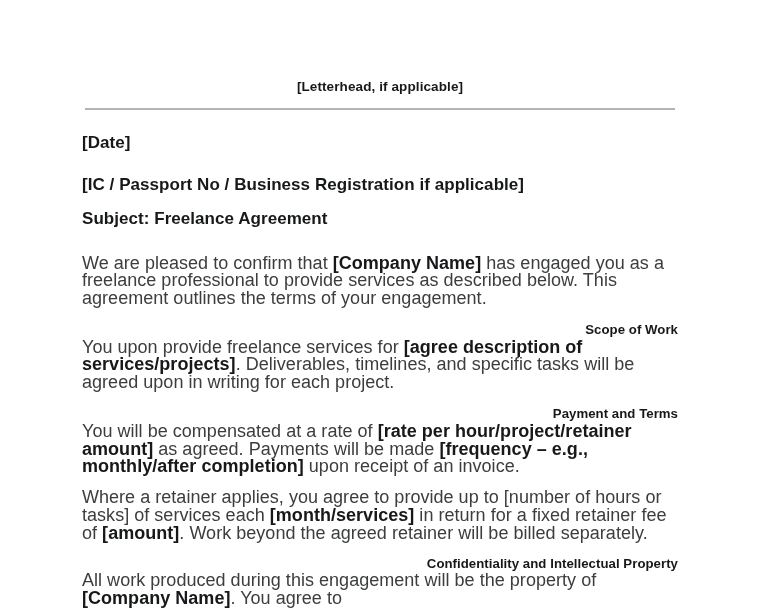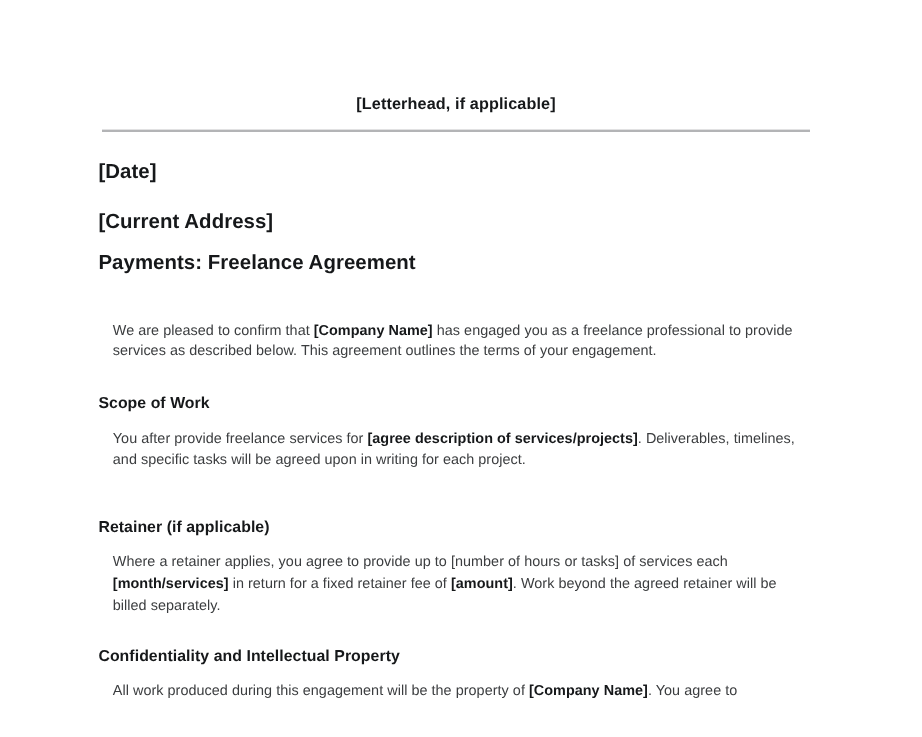--- a/index.html
+++ b/index.html
@@ -63,41 +63,42 @@
   .line-bold {
     font-size: 17px;
     font-weight: bold;
     color: #16181a;
     line-height: 17.5px;
     letter-spacing: 0.05px;
     white-space: nowrap;
   }
 
   .para {
-    font-size: 12px;
+    font-size: 18px;
     font-weight: normal;
     color: #3b3d3f;
     line-height: 17.8px;
     letter-spacing: 0.03px;
-    margin: 12px;
+    margin: 0;
     text-align: left;
   }
 
   .para b {
     color: #16181a;
     font-weight: bold;
   }
 
   .heading {
     font-size: 13.2px;
     font-weight: bold;
     color: #16181a;
     line-height: 17.8px;
     letter-spacing: 0.05px;
     margin: 0;
+    text-align: right;
   }
 
   .greeting {
     font-size: 13.2px;
     color: #3b3d3f;
     line-height: 17.8px;
     margin: 0;
   }
   .greeting b {
     color: #16181a;
@@ -114,50 +115,51 @@
 
     <div class="rule"></div>
 
     <div class="spacer-24"></div>
 
     <div class="line-bold">[Date]</div>
 
     <div class="spacer-24"></div>
 
     <div class="block">
-      <div class="line-bold">[Current Address]</div>
+      <div class="line-bold">[IC / Passport No / Business Registration if applicable]</div>
     </div>
 
     <div class="spacer-17"></div>
 
-    <div class="line-bold">Payments: Freelance Agreement</div>
+    <div class="line-bold">Subject: Freelance Agreement</div>
 
     <div class="spacer-14"></div>
 
 
     <div class="spacer-13"></div>
 
     <p class="para"><span>We are pleased to confirm that </span><b>[Company Name]</b><span> has engaged you as a freelance professional to provide services as described below. This agreement outlines the terms of your engagement.</span></p>
 
     <div class="spacer-13"></div>
 
     <div class="block">
       <div class="heading">Scope of Work</div>
-      <p class="para"><span>You after provide freelance services for </span><b>[agree description of services/projects]</b><span>. Deliverables, timelines, and specific tasks will be agreed upon in writing for each project.</span><b></b><span></span></p>
+      <p class="para"><span>You upon provide freelance services for </span><b>[agree description of services/projects]</b><span>. Deliverables, timelines, and specific tasks will be agreed upon in writing for each project.</span><b></b><span></span></p>
     </div>
 
     <div class="spacer-13"></div>
 
     <div class="block">
+      <div class="heading">Payment and Terms</div>
+      <p class="para"><span>You will be compensated at a rate of </span><b>[rate per hour/project/retainer amount]</b><span> as agreed. Payments will be made </span><b>[frequency – e.g., monthly/after completion]</b><span> upon receipt of an invoice.</span></p>
     </div>
 
     <div class="spacer-13"></div>
 
     <div class="block">
-      <div class="heading">Retainer (if applicable)</div>
       <p class="para"><span>Where a retainer applies, you agree to provide up to [number of hours or tasks] of services each </span><b>[month/services]</b><span> in return for a fixed retainer fee of </span><b>[amount]</b><span>. Work beyond the agreed retainer will be billed separately.</span></p>
     </div>
 
     <div class="spacer-12"></div>
 
     <div class="block">
       <div class="heading">Confidentiality and Intellectual Property</div>
       <p class="para"><span>All work produced during this engagement will be the property of </span><b>[Company Name]</b><span>. You agree to</span></p>
     </div>
 

